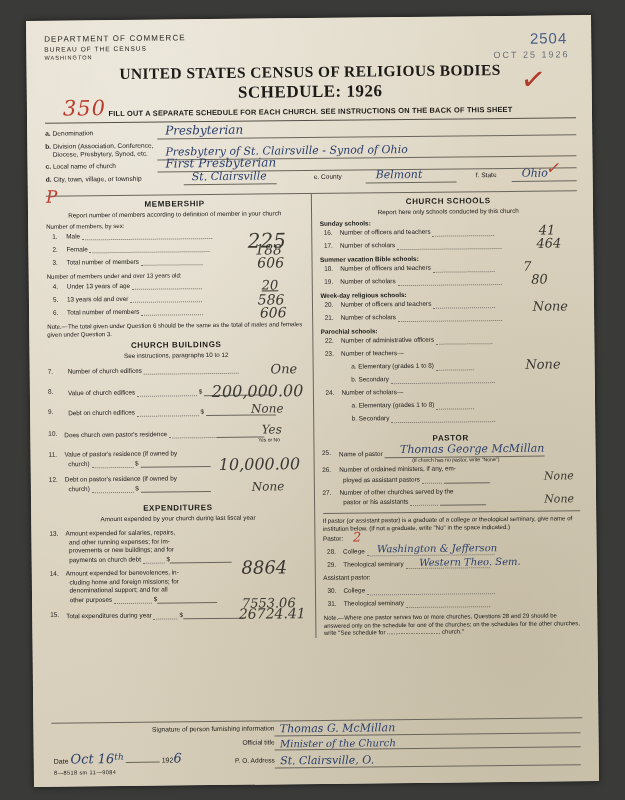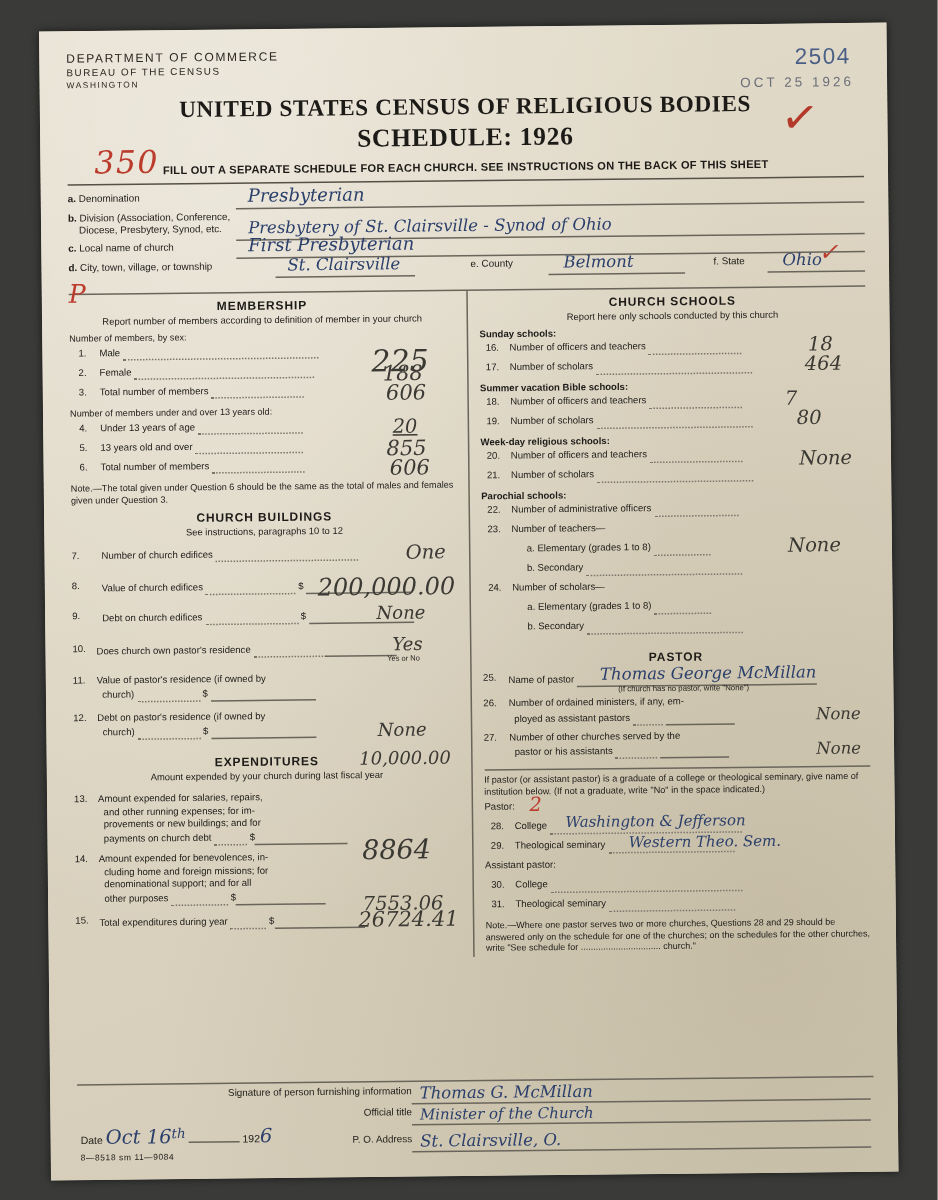--- a/index.html
+++ b/index.html
@@ -408,21 +408,21 @@
         <div class="smallnote">Number of members under and over 13 years old:</div>
 
         <div class="q">
           <span class="num">4.</span>
           <span class="txt">Under 13 years of age <span class="dots" style="width:70px;"></span></span>
           <span class="ans pencil" style="right:26px;top:-3px;font-size:13px;text-decoration:underline;">20</span>
         </div>
         <div class="q">
           <span class="num">5.</span>
           <span class="txt">13 years old and over <span class="dots" style="width:72px;"></span></span>
-          <span class="ans pencil" style="right:20px;top:-3px;font-size:14px;">855</span>
+          <span class="ans pencil" style="right:20px;top:-3px;font-size:14px;">586</span>
         </div>
         <div class="q">
           <span class="num">6.</span>
           <span class="txt">Total number of members <span class="dots" style="width:62px;"></span></span>
           <span class="ans pencil" style="right:18px;top:-3px;font-size:14px;">606</span>
         </div>
 
         <div class="sec-note left" style="margin-top:3px;font-size:6.1px;">Note.—The total given under Question 6 should be the same as the total of males and females given under Question 3.</div>
 
         <div class="sec-head">CHURCH BUILDINGS</div>
@@ -445,21 +445,21 @@
         </div>
         <div class="q" style="margin-top:11px;">
           <span class="num" style="left:0;">10.</span>
           <span class="txt" style="padding-left:16px;">Does church own pastor's residence <span class="dots" style="width:46px;"></span> <span class="ul" style="width:48px;"></span></span>
           <span class="ans pencil" style="right:24px;top:-5px;font-size:12px;">Yes</span>
           <span style="position:absolute;right:26px;top:9px;font-size:5px;">Yes or No</span>
         </div>
         <div class="q" style="margin-top:10px;">
           <span class="num" style="left:0;">11.</span>
           <span class="txt" style="padding-left:16px;">Value of pastor's residence (if owned by<br>&nbsp;&nbsp;church) <span class="dots" style="width:42px;"></span> $ <span class="ul" style="width:70px;"></span></span>
-          <span class="ans pencil" style="right:6px;top:6px;font-size:12px;margin-top:44px;">10,000.00</span>
+          <span class="ans pencil" style="right:6px;top:6px;font-size:16px;">10,000.00</span>
         </div>
         <div class="q" style="margin-top:7px;">
           <span class="num" style="left:0;">12.</span>
           <span class="txt" style="padding-left:16px;">Debt on pastor's residence (if owned by<br>&nbsp;&nbsp;church) <span class="dots" style="width:42px;"></span> $ <span class="ul" style="width:70px;"></span></span>
           <span class="ans pencil" style="right:22px;top:6px;font-size:12px;">None</span>
         </div>
 
         <div class="sec-head" style="margin-top:11px;">EXPENDITURES</div>
         <div class="sec-note">Amount expended by your church during last fiscal year</div>
 
@@ -483,21 +483,21 @@
 
       <div class="col-right">
 
         <div class="sec-head">CHURCH SCHOOLS</div>
         <div class="sec-note">Report here only schools conducted by this church</div>
 
         <div class="subhead">Sunday schools:</div>
         <div class="q">
           <span class="num" style="left:4px;">16.</span>
           <span class="txt">Number of officers and teachers <span class="dots" style="width:62px;"></span></span>
-          <span class="ans pencil" style="right:22px;top:-4px;font-size:13px;">18</span>
+          <span class="ans pencil" style="right:22px;top:-4px;font-size:13px;">41</span>
         </div>
         <div class="q">
           <span class="num" style="left:4px;">17.</span>
           <span class="txt">Number of scholars <span class="dots" style="width:104px;"></span></span>
           <span class="ans pencil" style="right:16px;top:-4px;font-size:13px;">464</span>
         </div>
 
         <div class="subhead">Summer vacation Bible schools:</div>
         <div class="q">
           <span class="num" style="left:4px;">18.</span>

